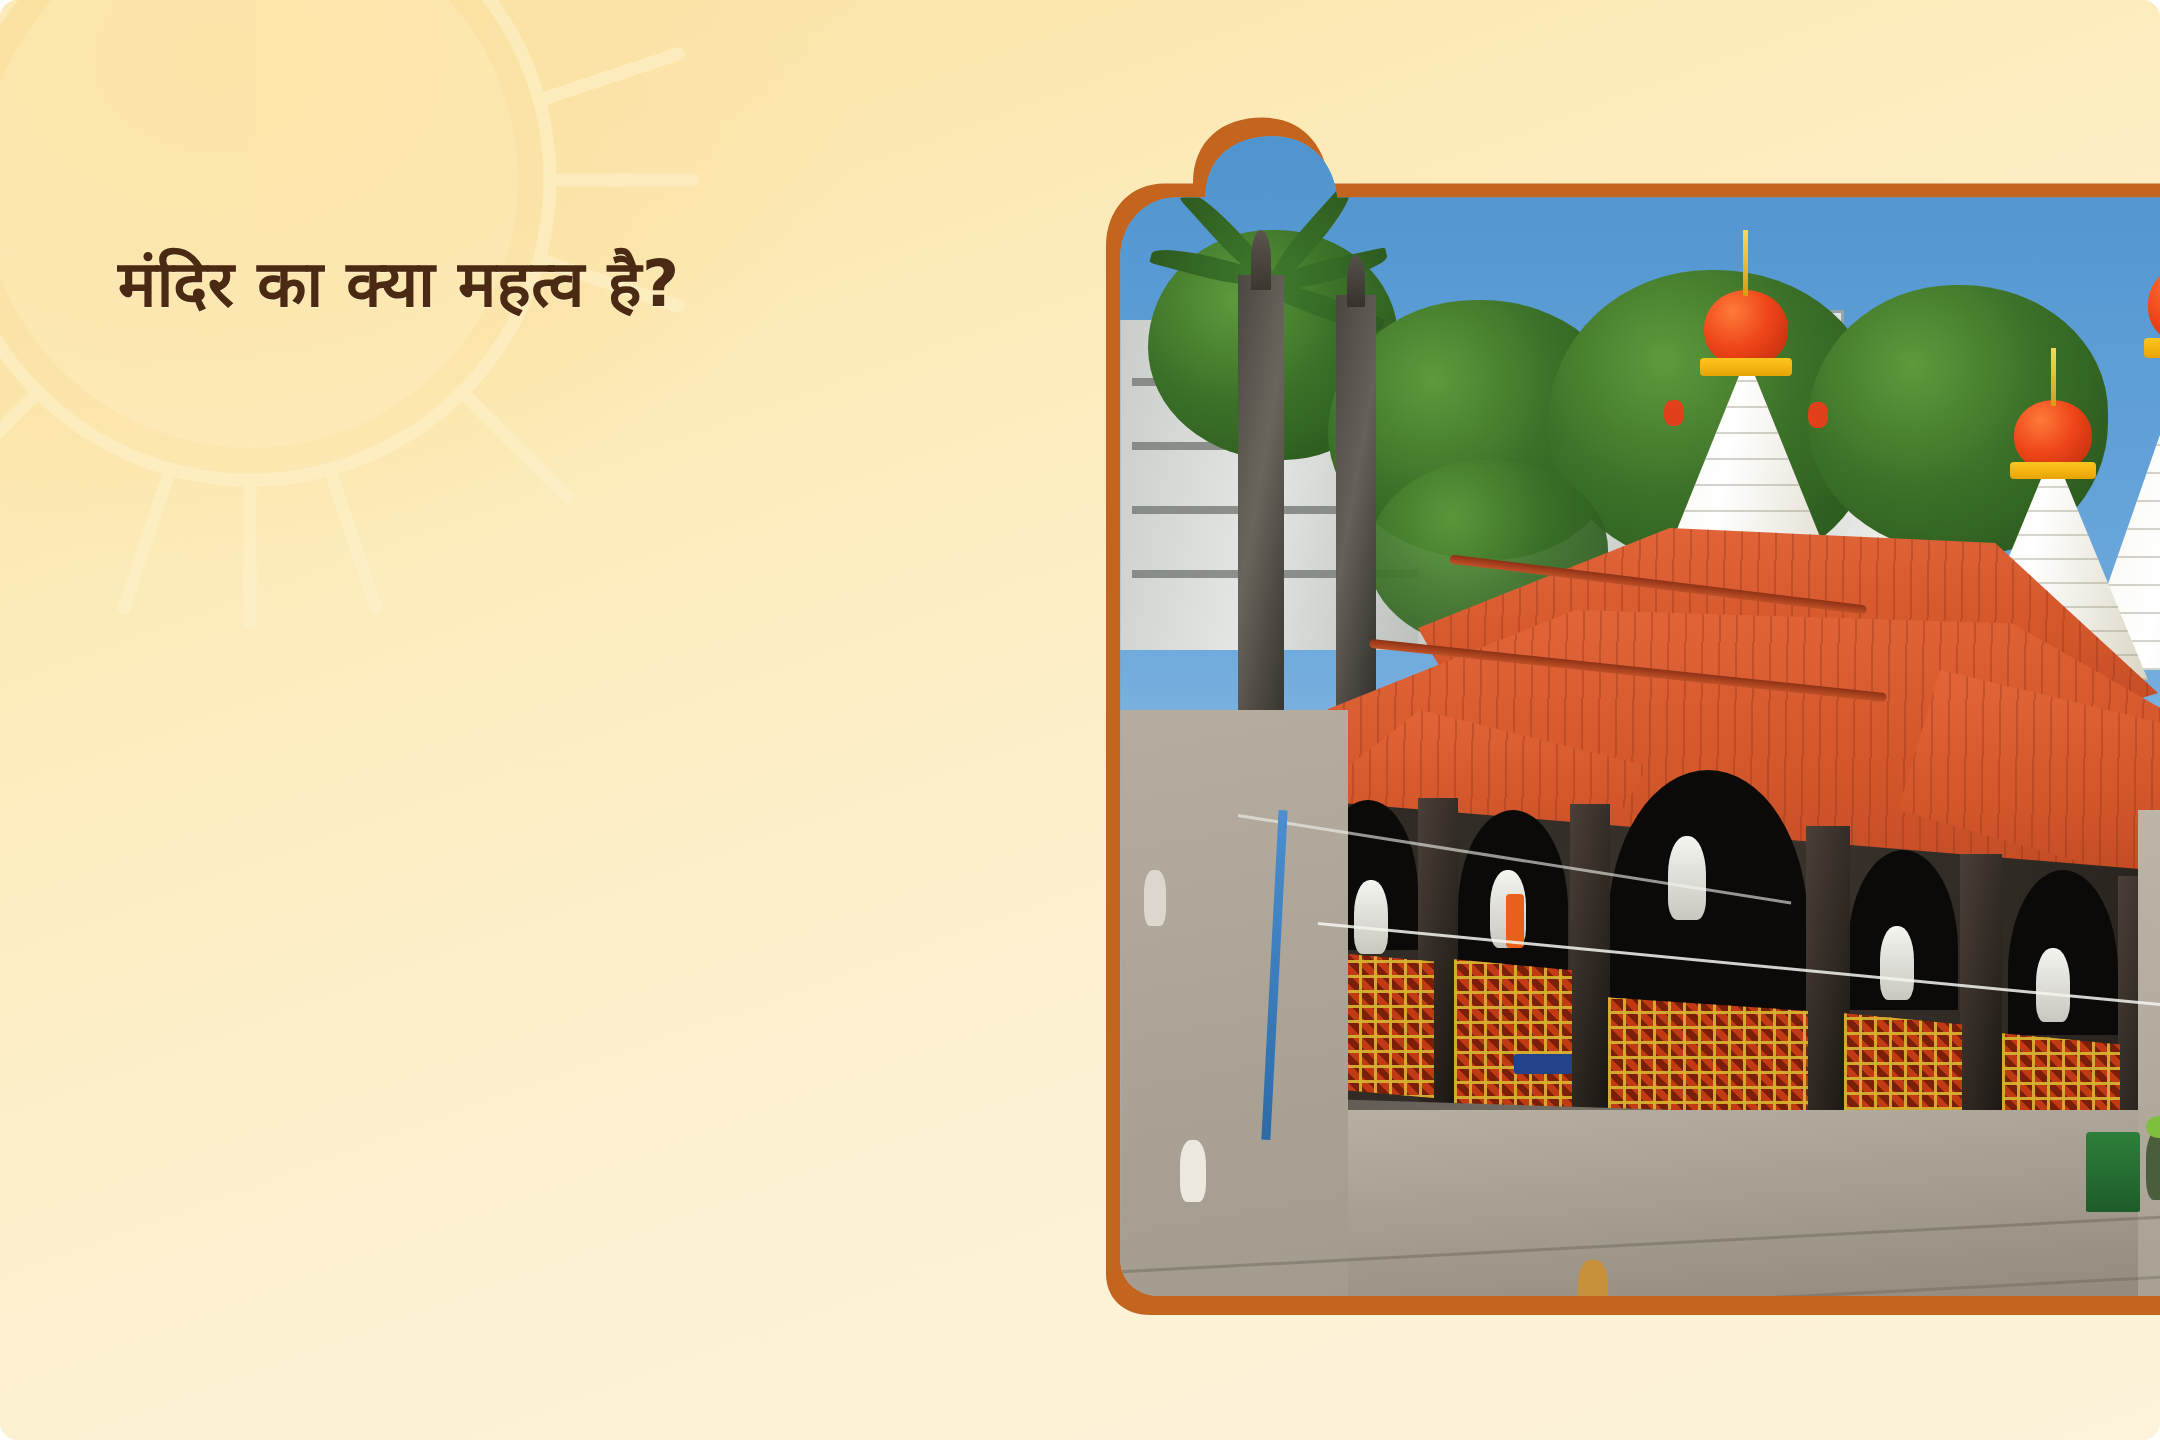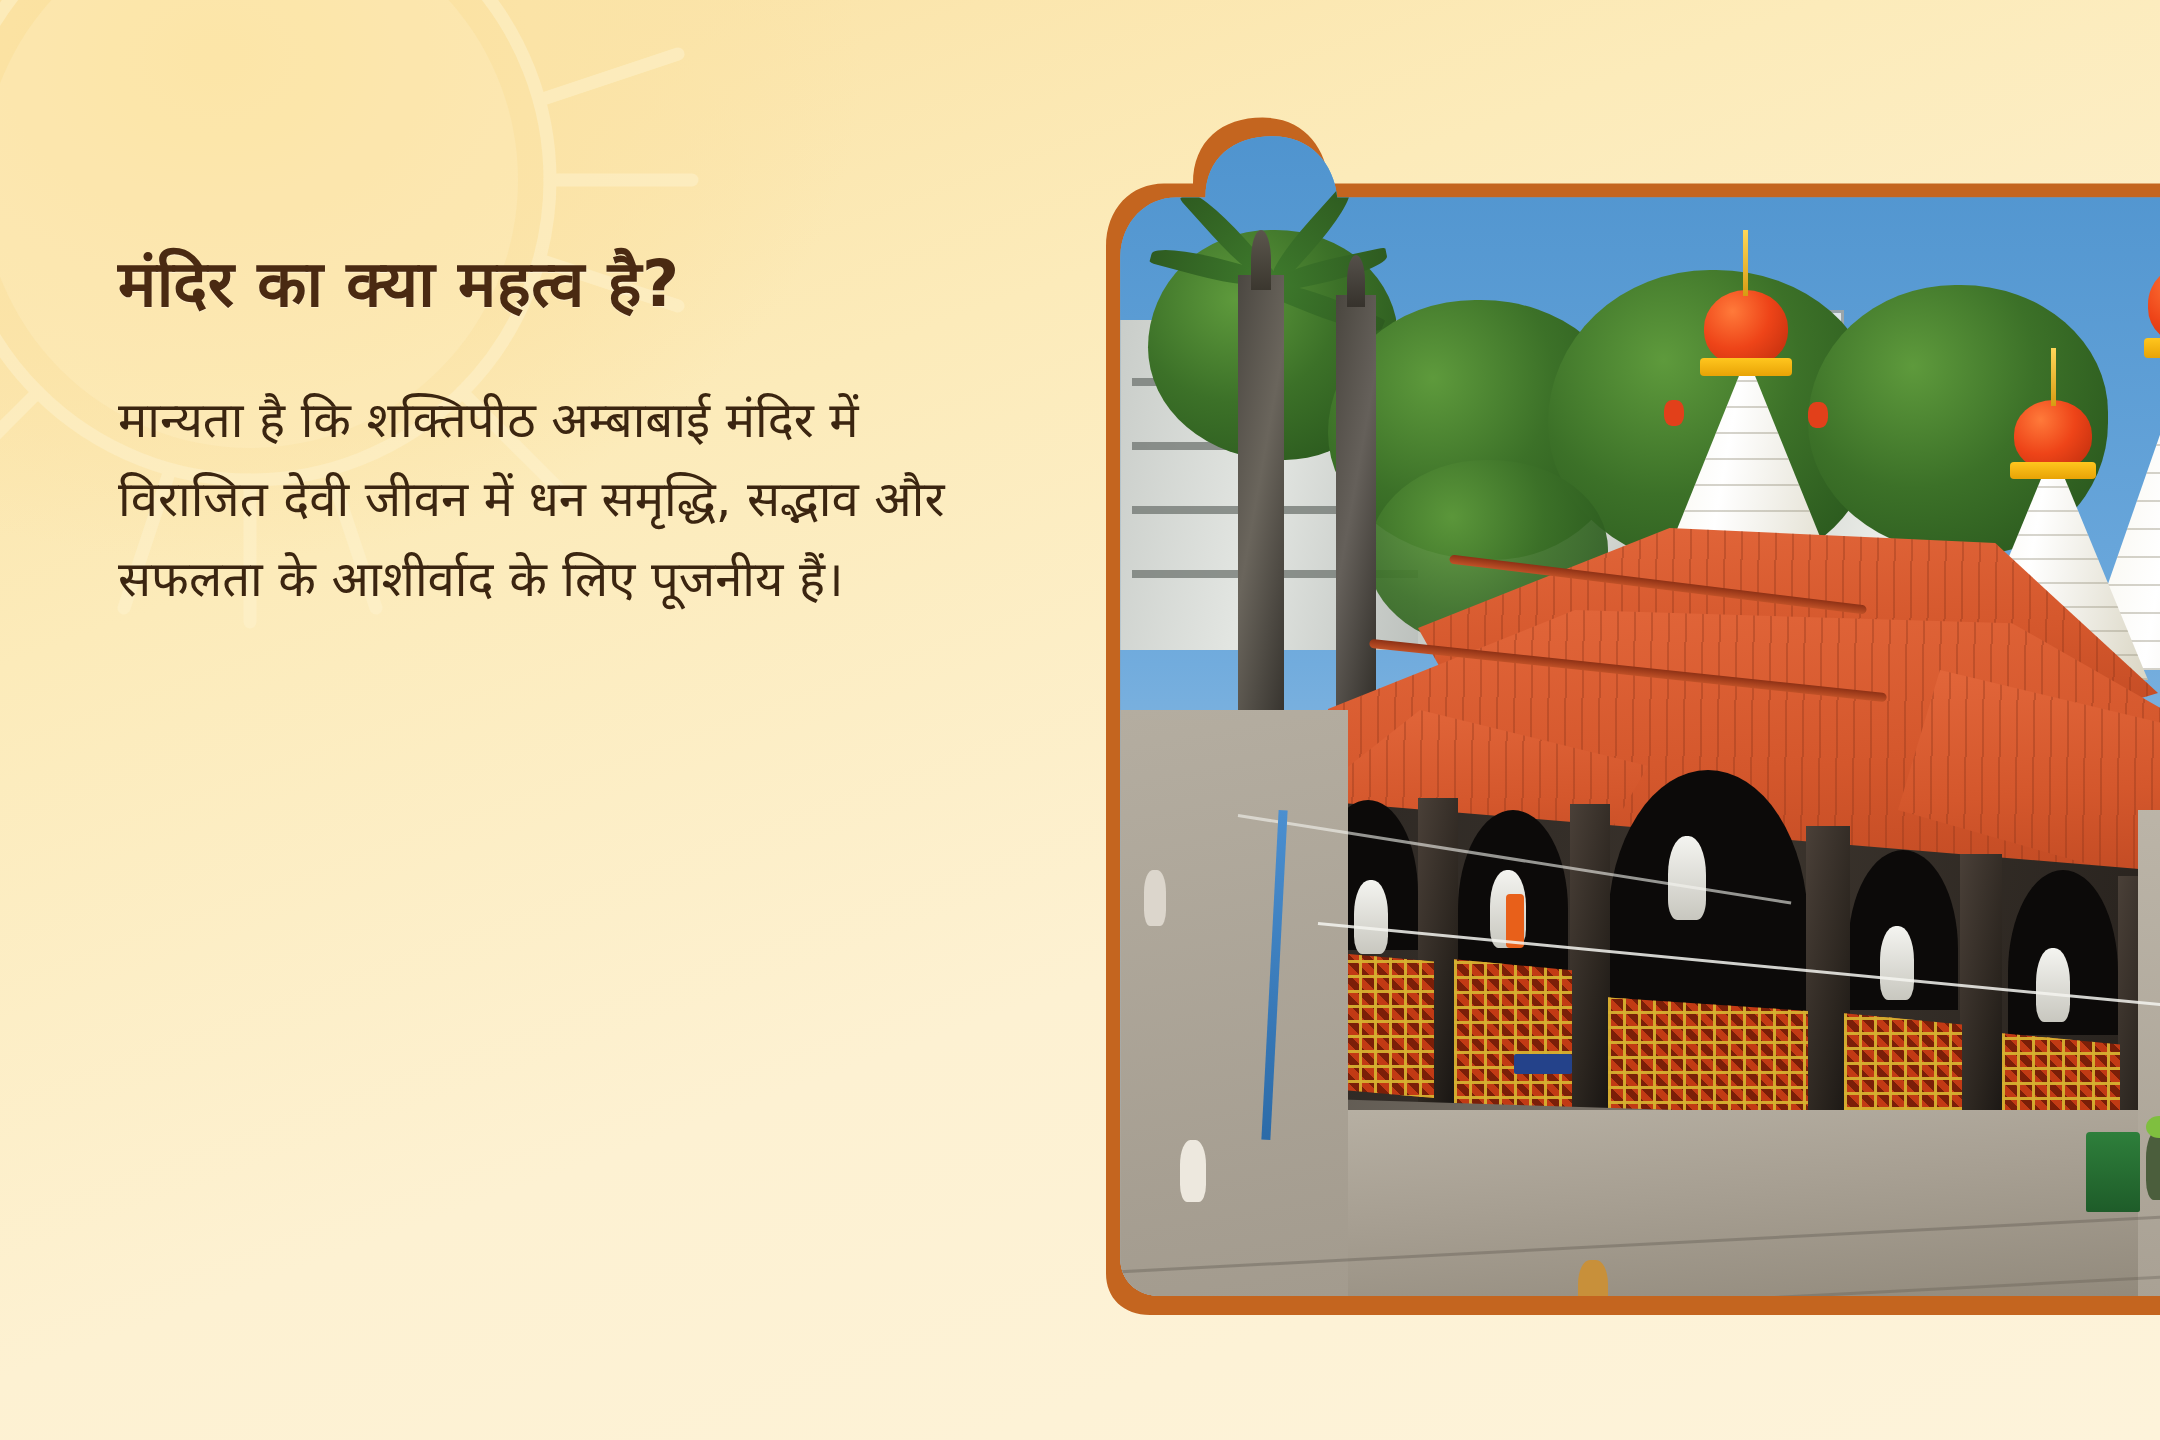--- a/index.html
+++ b/index.html
@@ -12,20 +12,21 @@
     overflow: hidden;
     font-family: "Liberation Sans", sans-serif;
   }
 
   #slide {
     position: relative;
     width: 2160px;
     height: 1440px;
     background: #FCEFC7;
     overflow: hidden;
+    border-radius: 18px;
   }
 
   
   .bg-wash {
     position: absolute;
     inset: 0;
     background:
       radial-gradient(ellipse 900px 700px at 10% 4%, #FBE09A 0%, #FBE3A6 35%, rgba(252,239,199,0) 72%),
       linear-gradient(160deg, #FAE0A0 0%, #FCEBBA 30%, #FDF1D2 62%, #FDF3DA 100%);
   }
@@ -226,21 +227,20 @@
         <path d="M740 370 L878 324"></path>
         <path d="M530 740 L576 878"></path>
         <path d="M370 740 L324 878"></path>
       </g>
       <circle cx="450" cy="450" r="268" fill="#FDF1CB" opacity="0.5"></circle>
     </svg>
   </div>
 
   <div class="text-col">
     <h1 class="headline">मंदिर का क्या महत्व है?</h1>
-    <p class="body-copy">मान्यता है कि शक्तिपीठ अम्बाबाई मंदिर में विराजित देवी जीवन में धन समृद्धि, सद्भाव और सफलता के आशीर्वाद के लिए पूजनीय हैं।</p>
   </div>
 
   <div class="photo-wrap">
 
     <svg width="0" height="0" style="position:absolute" aria-hidden="true">
       <defs>
         <clipPath id="ogeeClip" clipPathUnits="objectBoundingBox">
           <path d="M0.075,0.070
                    C0.075,0.035 0.100,0.016 0.135,0.016
                    C0.170,0.016 0.190,0.040 0.192,0.070

